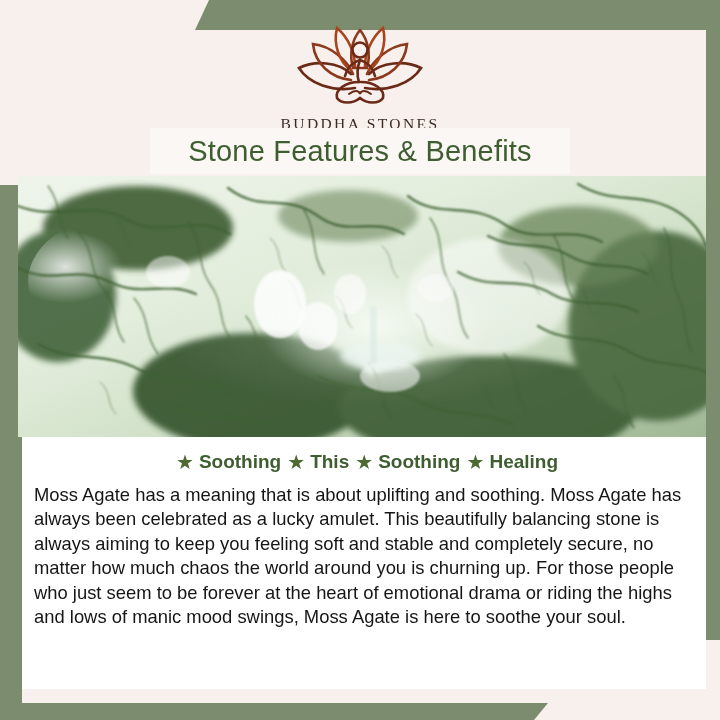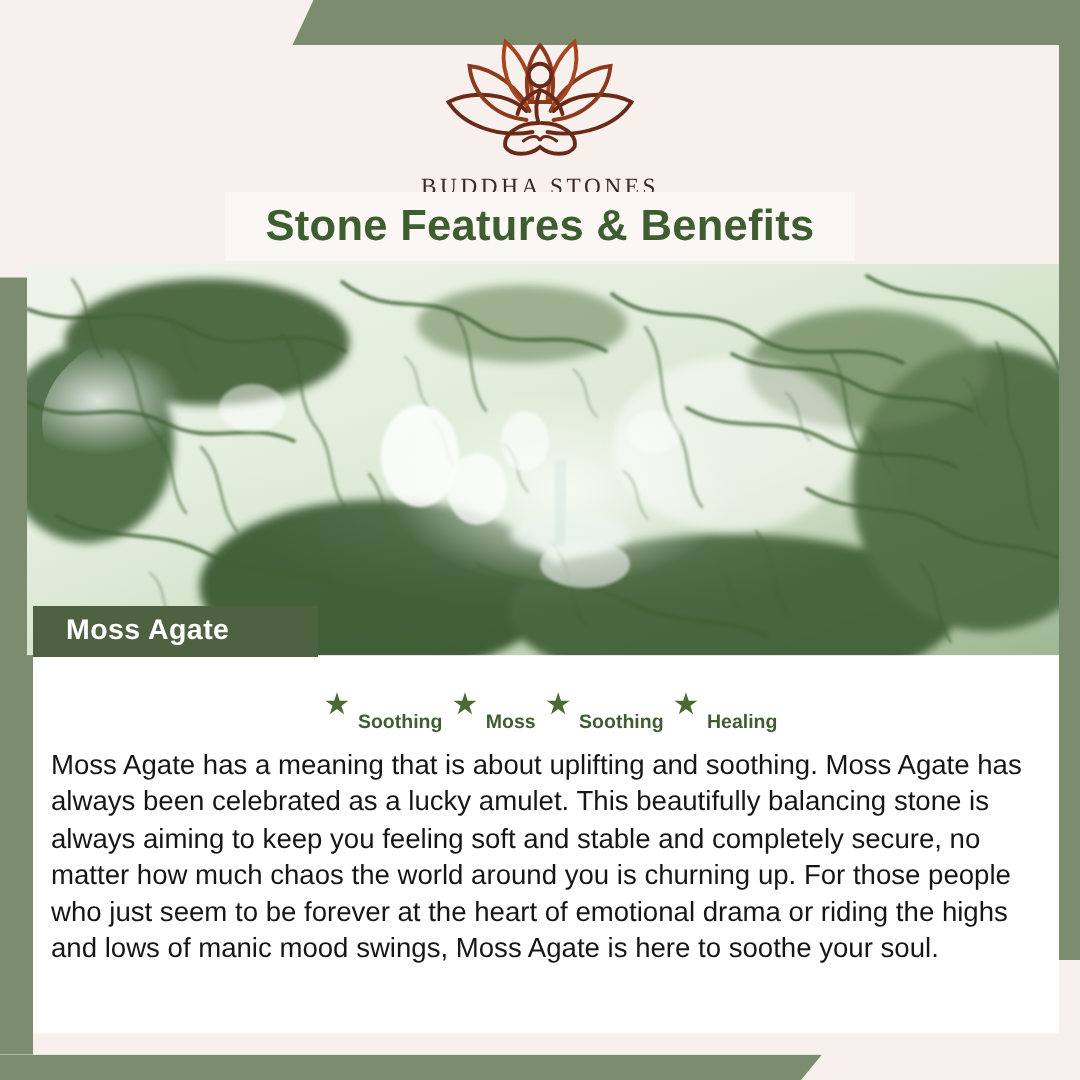--- a/index.html
+++ b/index.html
@@ -42,21 +42,21 @@
   }
 
   
   #title-plate{
     position:absolute;left:150px;top:128px;width:420px;height:46px;
     background:#fbf7f4;
     display:flex;align-items:center;justify-content:center;
     z-index:6;
   }
   #title-text{
-    font-size:29px;font-weight:700;color:#3e5e31;
+    font-size:29px;font-weight:400;color:#3e5e31;
     letter-spacing:.2px;white-space:nowrap;
   }
 
   
   #photo{
     position:absolute;left:18px;top:176px;width:688px;height:261px;
     overflow:hidden;z-index:2;
   }
   #photo svg{display:block;width:100%;height:100%;}
 
@@ -77,21 +77,21 @@
     background:#ffffff;z-index:3;
   }
 
   #benefits{
     display:flex;align-items:center;justify-content:center;
     gap:0px;margin-top:14px;
   }
   .benefit{display:flex;align-items:center;}
   .star{color:#4e6a33;font-size:20px;line-height:1;margin:0 5px 0 6px;}
   .benefit-label{
-    color:#3e5e31;font-size:13px;font-weight:700;white-space:nowrap;margin-top:22px;
+    color:#3e5e31;font-size:19px;font-weight:700;white-space:nowrap;
   }
 
   #description{
     margin:10px 12px 12px 12px;
     font-size:18.4px;line-height:1.33;color:#161616;
     font-weight:500;text-align:left;
   }
 </style>
 </head>
 <body>
@@ -238,34 +238,31 @@
 
       <rect width="688" height="261" fill="none"></rect>
       <rect x="0" y="0" width="688" height="261" fill="url(#glowC)" opacity=".18"></rect>
     </svg>
   </div>
 
   <div id="title-plate">
     <span id="title-text">Stone Features &amp; Benefits</span>
   </div>
 
-  <div id="stone-banner">
-    <span id="stone-name">Moss  Agate</span>
-  </div>
 
   <div id="body-panel">
 
     <div id="benefits">
       <span class="benefit">
         <span class="star">★</span>
         <span class="benefit-label">Soothing</span>
       </span>
       <span class="benefit">
         <span class="star">★</span>
-        <span class="benefit-label">Moss</span>
+        <span class="benefit-label">This</span>
       </span>
       <span class="benefit">
         <span class="star">★</span>
         <span class="benefit-label">Soothing</span>
       </span>
       <span class="benefit">
         <span class="star">★</span>
         <span class="benefit-label">Healing</span>
       </span>
     </div>

